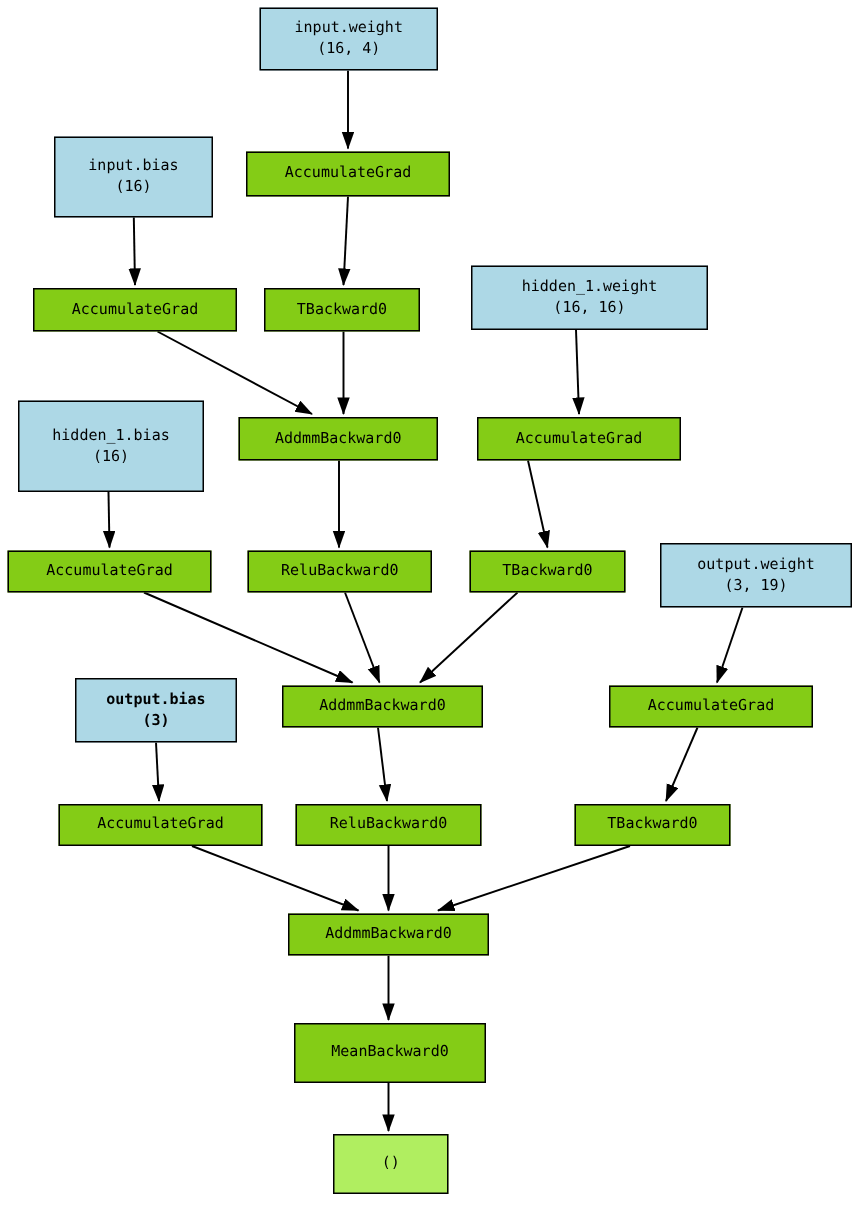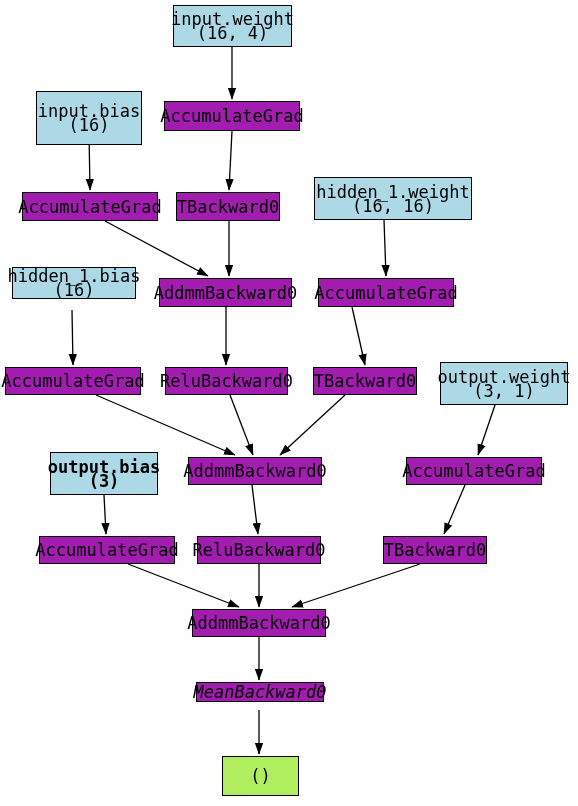--- a/index.html
+++ b/index.html
@@ -25,28 +25,28 @@
   }
   .node {
     position: absolute;
     box-sizing: border-box;
     border: 1.2px solid #000000;
     display: flex;
     flex-direction: column;
     align-items: center;
     justify-content: center;
     text-align: center;
-    font-size: 17px;
+    font-size: 10px;
     line-height: 14px;
     color: #000000;
     letter-spacing: 0px;
     white-space: pre;
   }
   .node.op {
-    background: #a21caf;
+    background: #84cc16;
   }
   .node.param {
     background: #add8e6;
   }
   .node.output {
     background: #b0ee60;
   }
   .node-label-sub {
     display: block;
   }
@@ -85,30 +85,30 @@
         <line x1="259" y1="710" x2="259" y2="754" stroke="#000000" stroke-width="1.3" marker-end="url(#arrowhead)"></line>
       </g>
   </svg>
   <div id="nodes-layer">
       <div class="node param" style="left: 173px; top: 5px; width: 119px; height: 42px;"><span>input.weight</span><span class="node-label-sub">(16, 4)</span></div>
       <div class="node param" style="left: 36px; top: 91px; width: 106px; height: 54px;"><span>input.bias</span><span class="node-label-sub">(16)</span></div>
       <div class="node op" style="left: 164px; top: 101px; width: 136px; height: 30px;"><span>AccumulateGrad</span></div>
       <div class="node op" style="left: 22px; top: 192px; width: 136px; height: 29px;"><span>AccumulateGrad</span></div>
       <div class="node op" style="left: 176px; top: 192px; width: 104px; height: 29px;"><span>TBackward0</span></div>
       <div class="node param" style="left: 314px; top: 177px; width: 158px; height: 43px;"><span>hidden_1.weight</span><span class="node-label-sub">(16, 16)</span></div>
-      <div class="node param" style="left: 12px; top: 267px; width: 124px; height: 32px;"><span>hidden_1.bias</span><span class="node-label-sub">(16)</span></div>
+      <div class="node param" style="left: 12px; top: 267px; width: 124px; height: 61px;"><span>hidden_1.bias</span><span class="node-label-sub">(16)</span></div>
       <div class="node op" style="left: 159px; top: 278px; width: 133px; height: 29px;"><span>AddmmBackward0</span></div>
       <div class="node op" style="left: 318px; top: 278px; width: 136px; height: 29px;"><span>AccumulateGrad</span></div>
       <div class="node op" style="left: 5px; top: 367px; width: 136px; height: 28px;"><span>AccumulateGrad</span></div>
       <div class="node op" style="left: 165px; top: 367px; width: 123px; height: 28px;"><span>ReluBackward0</span></div>
       <div class="node op" style="left: 313px; top: 367px; width: 104px; height: 28px;"><span>TBackward0</span></div>
-      <div class="node param" style="left: 440px; top: 362px; width: 128px; height: 43px;"><span>output.weight</span><span class="node-label-sub">(3, 1)</span></div>
+      <div class="node param" style="left: 440px; top: 362px; width: 128px; height: 43px;"><span>output.weight</span><span class="node-label-sub">(3, 19)</span></div>
       <div class="node param" style="left: 50px; top: 452px; width: 108px; height: 43px; font-weight: bold;"><span>output.bias</span><span class="node-label-sub">(3)</span></div>
       <div class="node op" style="left: 188px; top: 457px; width: 134px; height: 28px;"><span>AddmmBackward0</span></div>
       <div class="node op" style="left: 406px; top: 457px; width: 136px; height: 28px;"><span>AccumulateGrad</span></div>
       <div class="node op" style="left: 39px; top: 536px; width: 136px; height: 28px;"><span>AccumulateGrad</span></div>
       <div class="node op" style="left: 197px; top: 536px; width: 124px; height: 28px;"><span>ReluBackward0</span></div>
       <div class="node op" style="left: 383px; top: 536px; width: 104px; height: 28px;"><span>TBackward0</span></div>
       <div class="node op" style="left: 192px; top: 609px; width: 134px; height: 28px;"><span>AddmmBackward0</span></div>
-      <div class="node op" style="left: 196px; top: 682px; width: 128px; height: 20px; font-style: italic;"><span>MeanBackward0</span></div>
+      <div class="node op" style="left: 196px; top: 682px; width: 128px; height: 40px;"><span>MeanBackward0</span></div>
       <div class="node output" style="left: 222px; top: 756px; width: 77px; height: 40px;"><span>()</span></div>
     </div>
 </div>
 
 </body></html>

